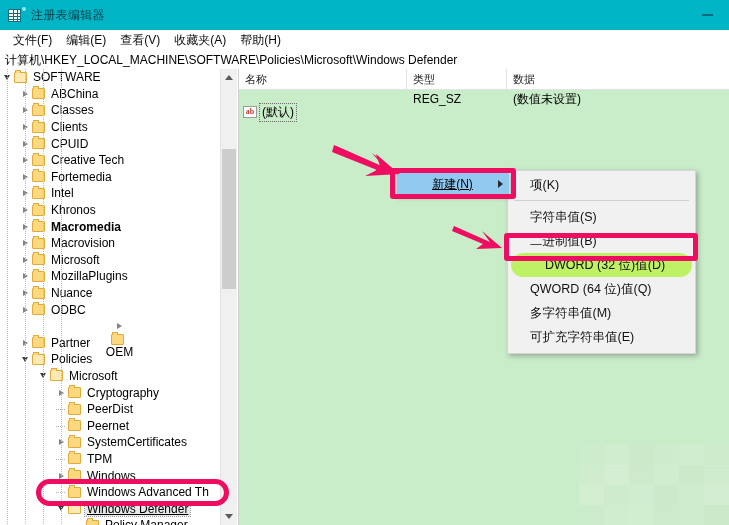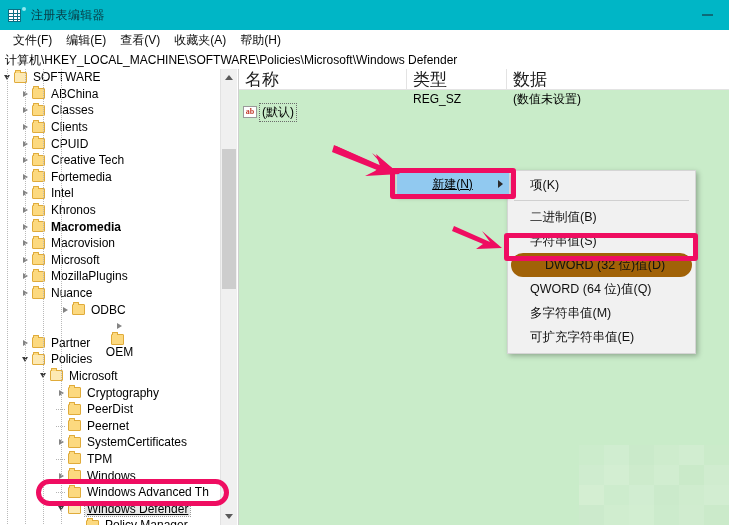--- a/index.html
+++ b/index.html
@@ -267,21 +267,21 @@
     overflow: hidden;
     min-width: 0;
   }
   .list-header {
     height: 20px;
     display: flex;
     background: #ffffff;
     border-bottom: 1px solid #e3e3e3;
   }
   .col-head {
-    font-size: 17px;
+    font-size: 11px;
     color: #1a1a1a;
     padding-left: 6px;
     display: flex;
     align-items: center;
     border-right: 1px solid #e3e3e3;
     box-sizing: border-box;
     white-space: nowrap;
   }
   .col-name { width: 168px; flex: none; }
   .col-type { width: 100px; flex: none; }
@@ -376,21 +376,21 @@
   .ctx-sub .mi {
     height: 24px;
     display: flex;
     align-items: center;
     font-size: 12.5px;
     padding-left: 22px;
     white-space: nowrap;
     color: #111;
   }
   .ctx-sub .mi.hl {
-    background: #a16207;
+    background: #bef264;
     margin: 0 3px;
     padding-left: 34px;
     border-radius: 12px;
   }
   .ctx-sub .sep {
     height: 1px;
     background: #d0d0d0;
     margin: 3px 6px 4px 6px;
   }
 
@@ -548,21 +548,21 @@
             <span class="folder"></span>
             <span class="tree-label">MozillaPlugins</span>
           </div>
           <div class="tree-row" style="padding-left: 18px;">
             <span class="expander">
               <span class="chev right"></span>
             </span>
             <span class="folder"></span>
             <span class="tree-label">Nuance</span>
           </div>
-          <div class="tree-row" style="padding-left: 18px; margin-left: 40px;">
+          <div class="tree-row" style="padding-left: 18px;">
             <span class="expander">
               <span class="chev right"></span>
             </span>
             <span class="folder"></span>
             <span class="tree-label">ODBC</span>
           </div>
           <div class="tree-row" style="padding-left: 18px; flex-direction: column;">
             <span class="expander">
               <span class="chev right"></span>
             </span>
@@ -712,22 +712,22 @@
   <div class="ctx-parent">
     <div class="mi hl">
       <span class="label">新建(N)</span>
       <span class="sub-arrow"></span>
     </div>
   </div>
 
   <div class="ctx-sub">
     <div class="mi">项(K)</div>
     <div class="sep"></div>
+    <div class="mi">字符串值(S)</div>
     <div class="mi">二进制值(B)</div>
-    <div class="mi">字符串值(S)</div>
     <div class="mi hl">DWORD (32 位)值(D)</div>
     <div class="mi">QWORD (64 位)值(Q)</div>
     <div class="mi">多字符串值(M)</div>
     <div class="mi">可扩充字符串值(E)</div>
   </div>
 
   <div class="anno-rect rounded" style="left:36px; top:479px; width:193px; height:27px;"></div>
   <div class="anno-rect" style="left:390px; top:168px; width:126px; height:31px;"></div>
   <div class="anno-rect" style="left:504px; top:233px; width:194px; height:28px;"></div>
 

